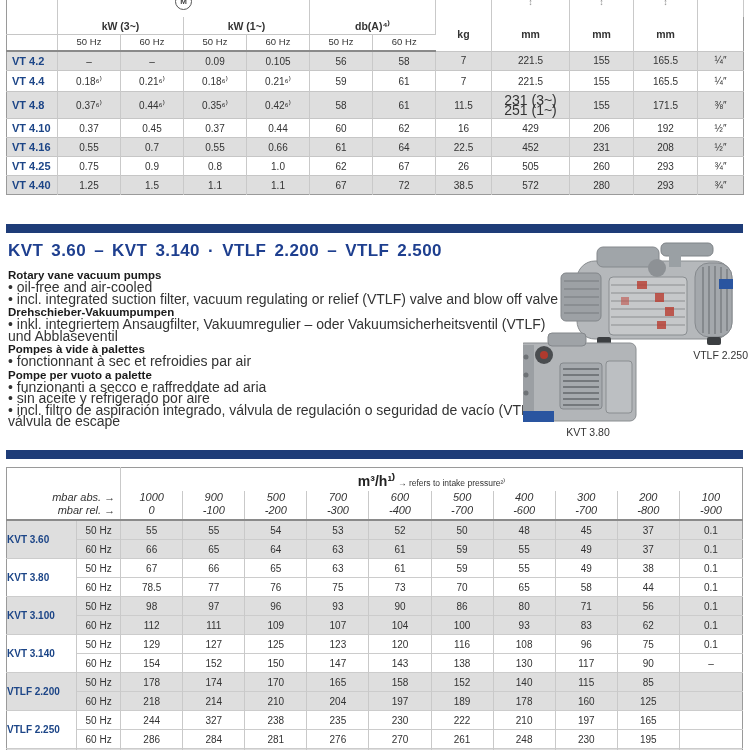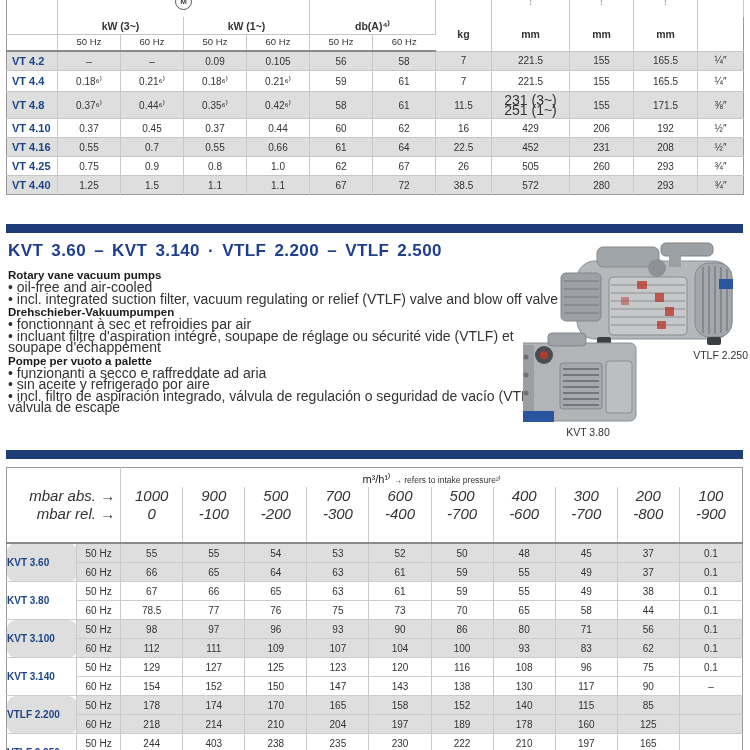--- a/index.html
+++ b/index.html
@@ -42,27 +42,27 @@
   .caption{position:absolute;font-size:10.5px;color:#333;}
   .cap-vtlf{left:660px;top:349px;width:88px;text-align:right;}
   .cap-kvt{left:548px;top:426px;width:80px;text-align:center;}
 
   
   .flow-table{position:absolute;left:6px;top:467px;width:737px;border:1px solid #9a9a9a;}
   .flow-table td{text-align:center;border-right:1px solid #c9c9c9;padding:0;}
   .flow-table td:last-child{border-right:none;}
   .flow-table .unit-row td{border-right:none;padding:3px 0 1px 0;}
   .flow-table .unit-row .lead{border-right:1px solid #c9c9c9;}
-  .unit-main{font-weight:normal;font-size:11px;color:#222;}
+  .unit-main{font-weight:bold;font-size:14px;color:#222;}
   .unit-note{font-size:8.5px;color:#333;}
-  .flow-table .mbar-row td{font-style:italic;font-size:15px;padding:0 0 1px 0;}
+  .flow-table .mbar-row td{font-style:italic;font-size:11px;padding:0 0 1px 0;}
   .flow-table .mbar-row .mbar-label{text-align:right;padding-right:5px;}
-  .flow-table .mbar-last td{border-bottom:2px solid #8a8a8a;padding-bottom:20px;}
+  .flow-table .mbar-last td{border-bottom:2px solid #8a8a8a;padding-bottom:3px;}
   .flow-table .data-row td{padding:3.5px 0;border-top:1px solid #cccccc;font-size:10px;}
-  .flow-table .model-cell{color:#1c4587;font-weight:bold;text-align:left;padding-left:5px;font-size:10.5px;border-radius:9px;}
+  .flow-table .model-cell{color:#1c4587;font-weight:bold;text-align:left;padding-left:5px;font-size:10.5px;}
   .flow-table .hz-cell{font-size:9.5px;}
 </style>
 </head>
 <body>
 
 <div class="page">
 
   <table class="vt-table">
     <colgroup>
       <col style="width:51px">
@@ -214,22 +214,23 @@
   </table>
 
   <div class="navy-bar bar1"></div>
 
   <div class="section-title">KVT 3.60 – KVT 3.140 · VTLF 2.200 – VTLF 2.500</div>
   <div class="lang-blocks" id="lang-blocks">
       <div class="lang-heading">Rotary vane vacuum pumps</div>
       <div class="lang-bullet">oil-free and air-cooled</div>
       <div class="lang-bullet">incl. integrated suction filter, vacuum regulating or relief (VTLF) valve and blow off valve</div>
       <div class="lang-heading">Drehschieber-Vakuumpumpen</div>
+      <div class="lang-bullet">inkl. integriertem Ansaugfilter, Vakuumregulier – oder Vakuumsicherheitsventil (VTLF) und Abblaseventil</div>
+      <div class="lang-heading">Pompes à vide à palettes</div>
       <div class="lang-bullet">fonctionnant à sec et refroidies par air</div>
-      <div class="lang-bullet">incluant filtre d'aspiration intégré, soupape de réglage ou sécurité vide (VTLF) et soupape d'échappement</div>
       <div class="lang-heading">Pompe per vuoto a palette</div>
       <div class="lang-bullet">funzionanti a secco e raffreddate ad aria</div>
       <div class="lang-bullet">sin aceite y refrigerado por aire</div>
       <div class="lang-bullet">incl. filtro de aspiración integrado, válvula de regulación o seguridad de vacío (VTLF) y válvula de escape</div>
     </div>
 
   <svg class="photo-vtlf" viewBox="0 0 190 112">
     <rect x="20" y="20" width="155" height="78" rx="18" fill="#b5b8bb" stroke="#8a8e91"></rect>
     <rect x="138" y="22" width="37" height="74" rx="14" fill="#a4a8ac" stroke="#85898d"></rect>
     <path d="M146 26 V92 M152 25 V93 M158 25 V93 M164 26 V92 M170 28 V90" stroke="#85898d" stroke-width="2" fill="none"></path>
@@ -453,21 +454,21 @@
           <td>189</td>
           <td>178</td>
           <td>160</td>
           <td>125</td>
           <td></td>
         </tr>
         <tr class="row-white data-row">
           <td class="model-cell" rowspan="2">VTLF 2.250</td>
           <td class="hz-cell">50 Hz</td>
           <td>244</td>
-          <td>403</td>
+          <td>327</td>
           <td>238</td>
           <td>235</td>
           <td>230</td>
           <td>222</td>
           <td>210</td>
           <td>197</td>
           <td>165</td>
           <td></td>
         </tr>
         <tr class="row-white data-row">

